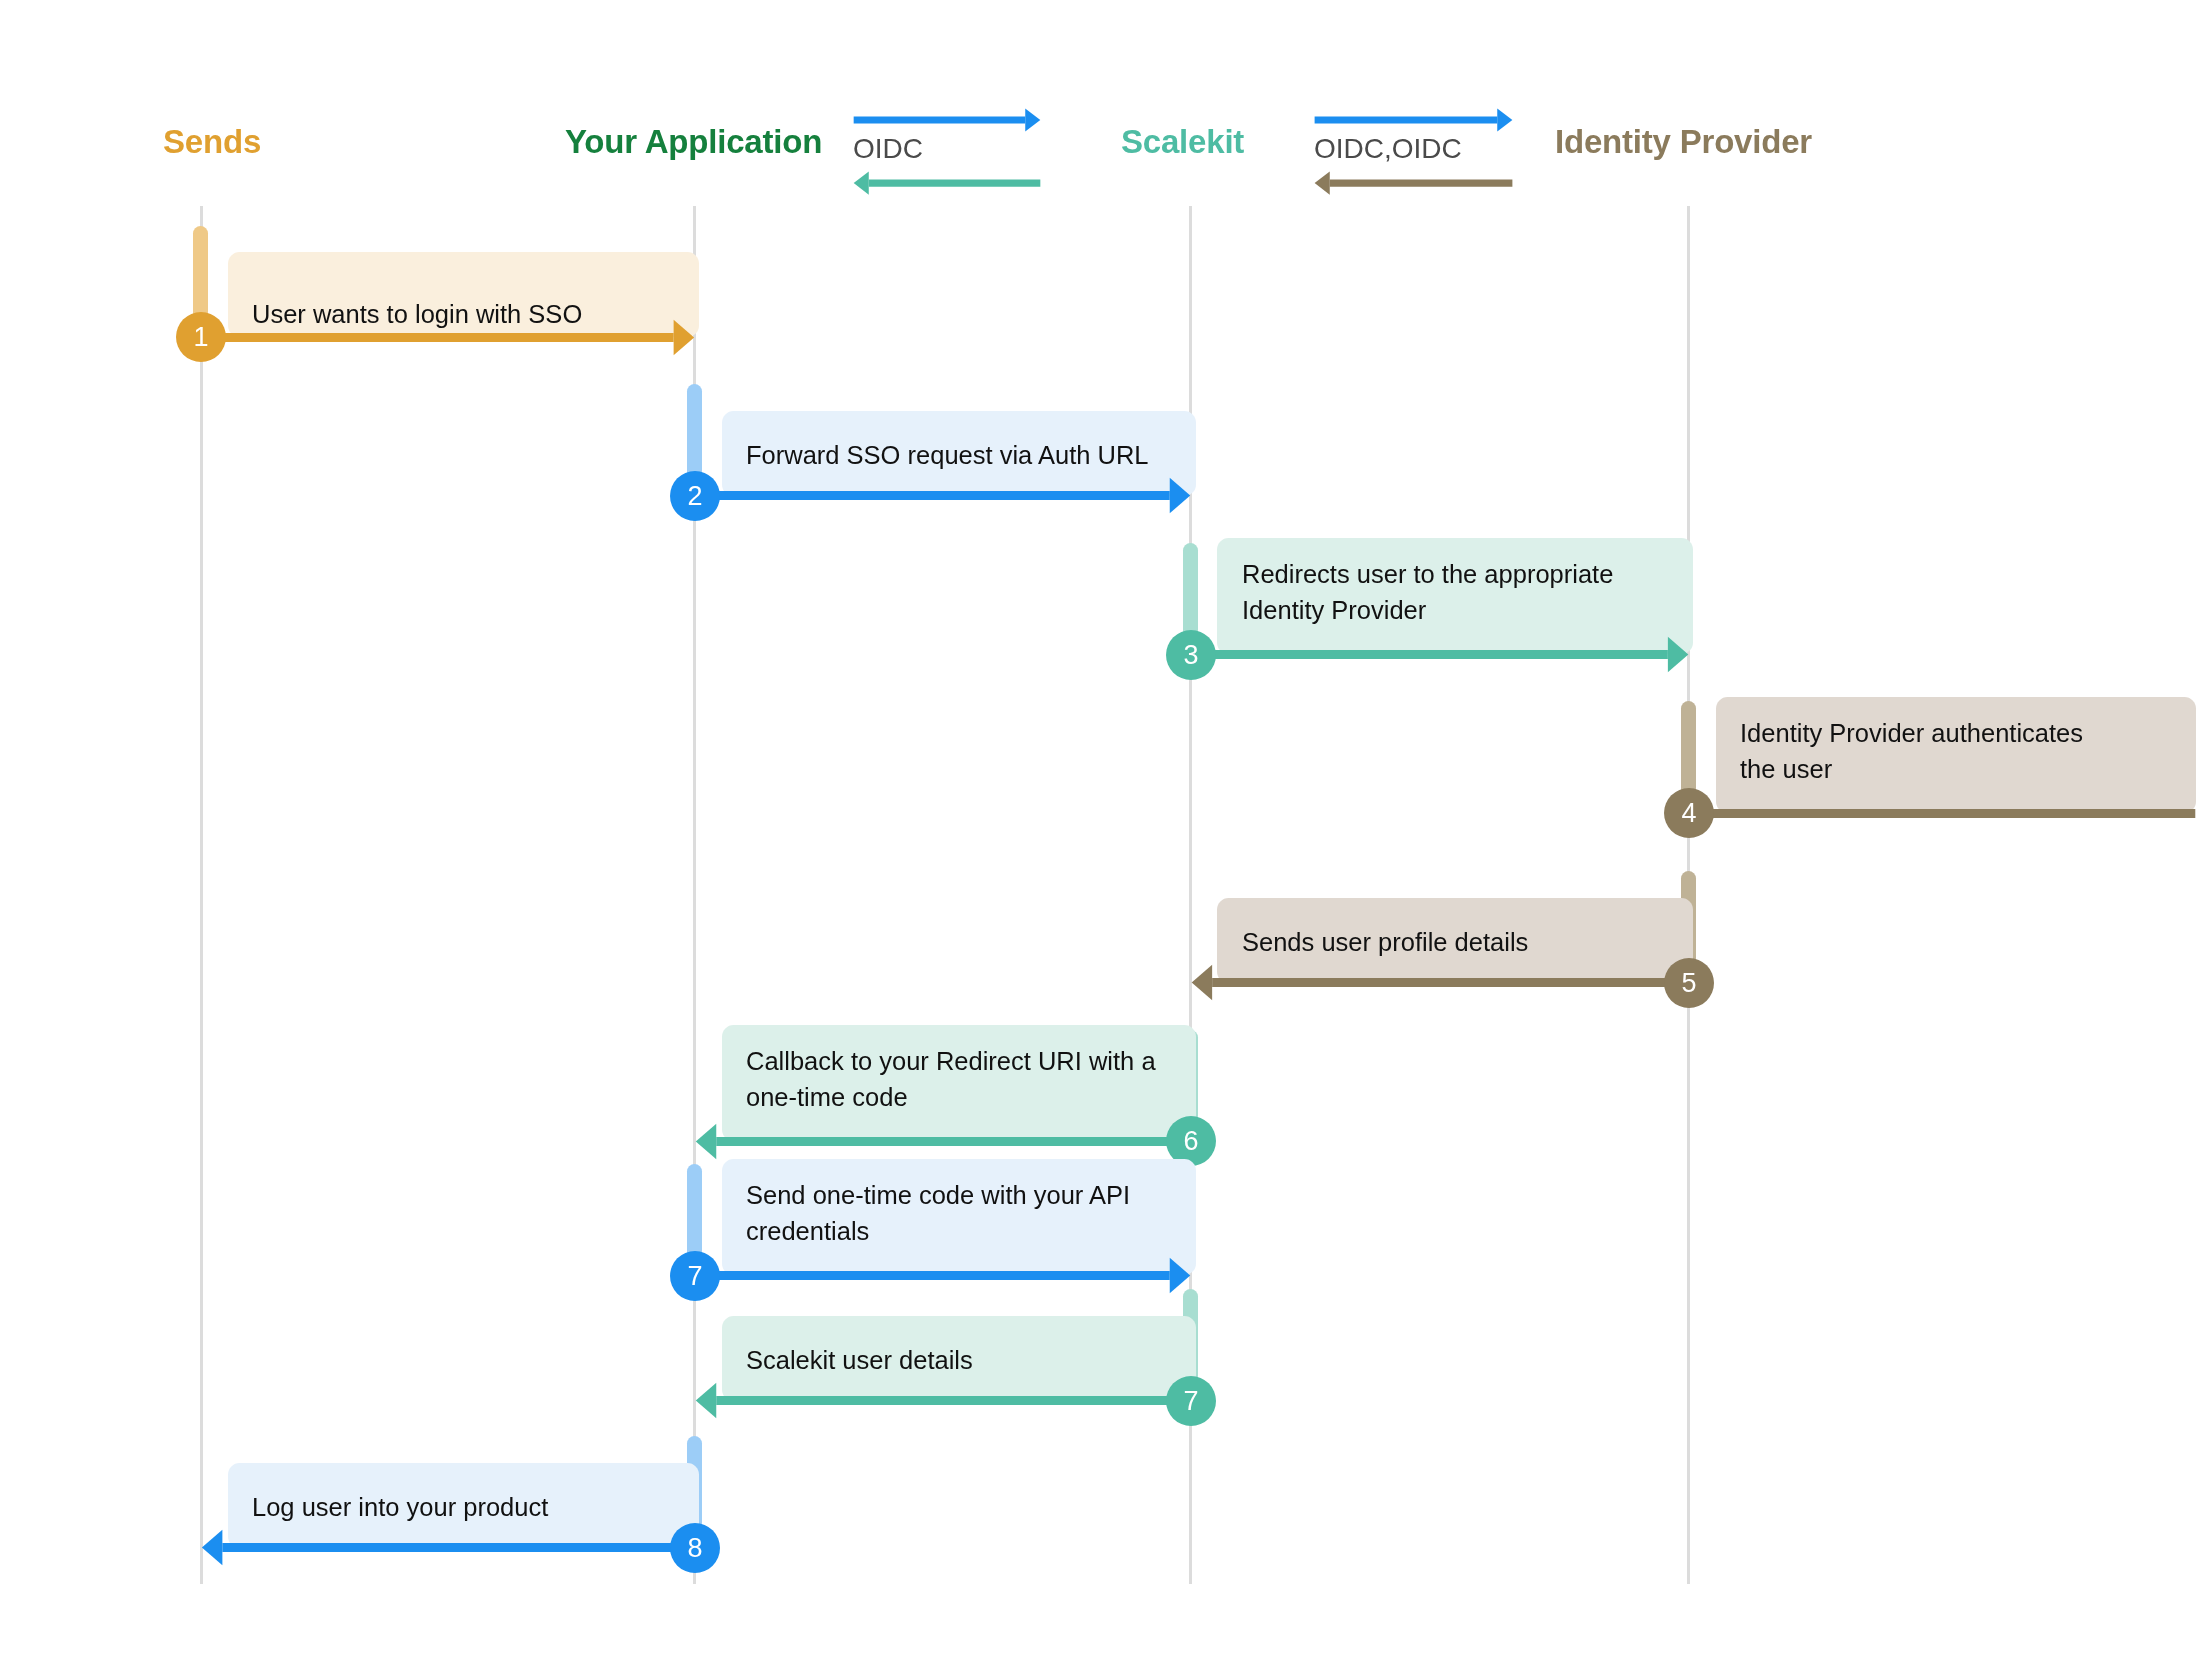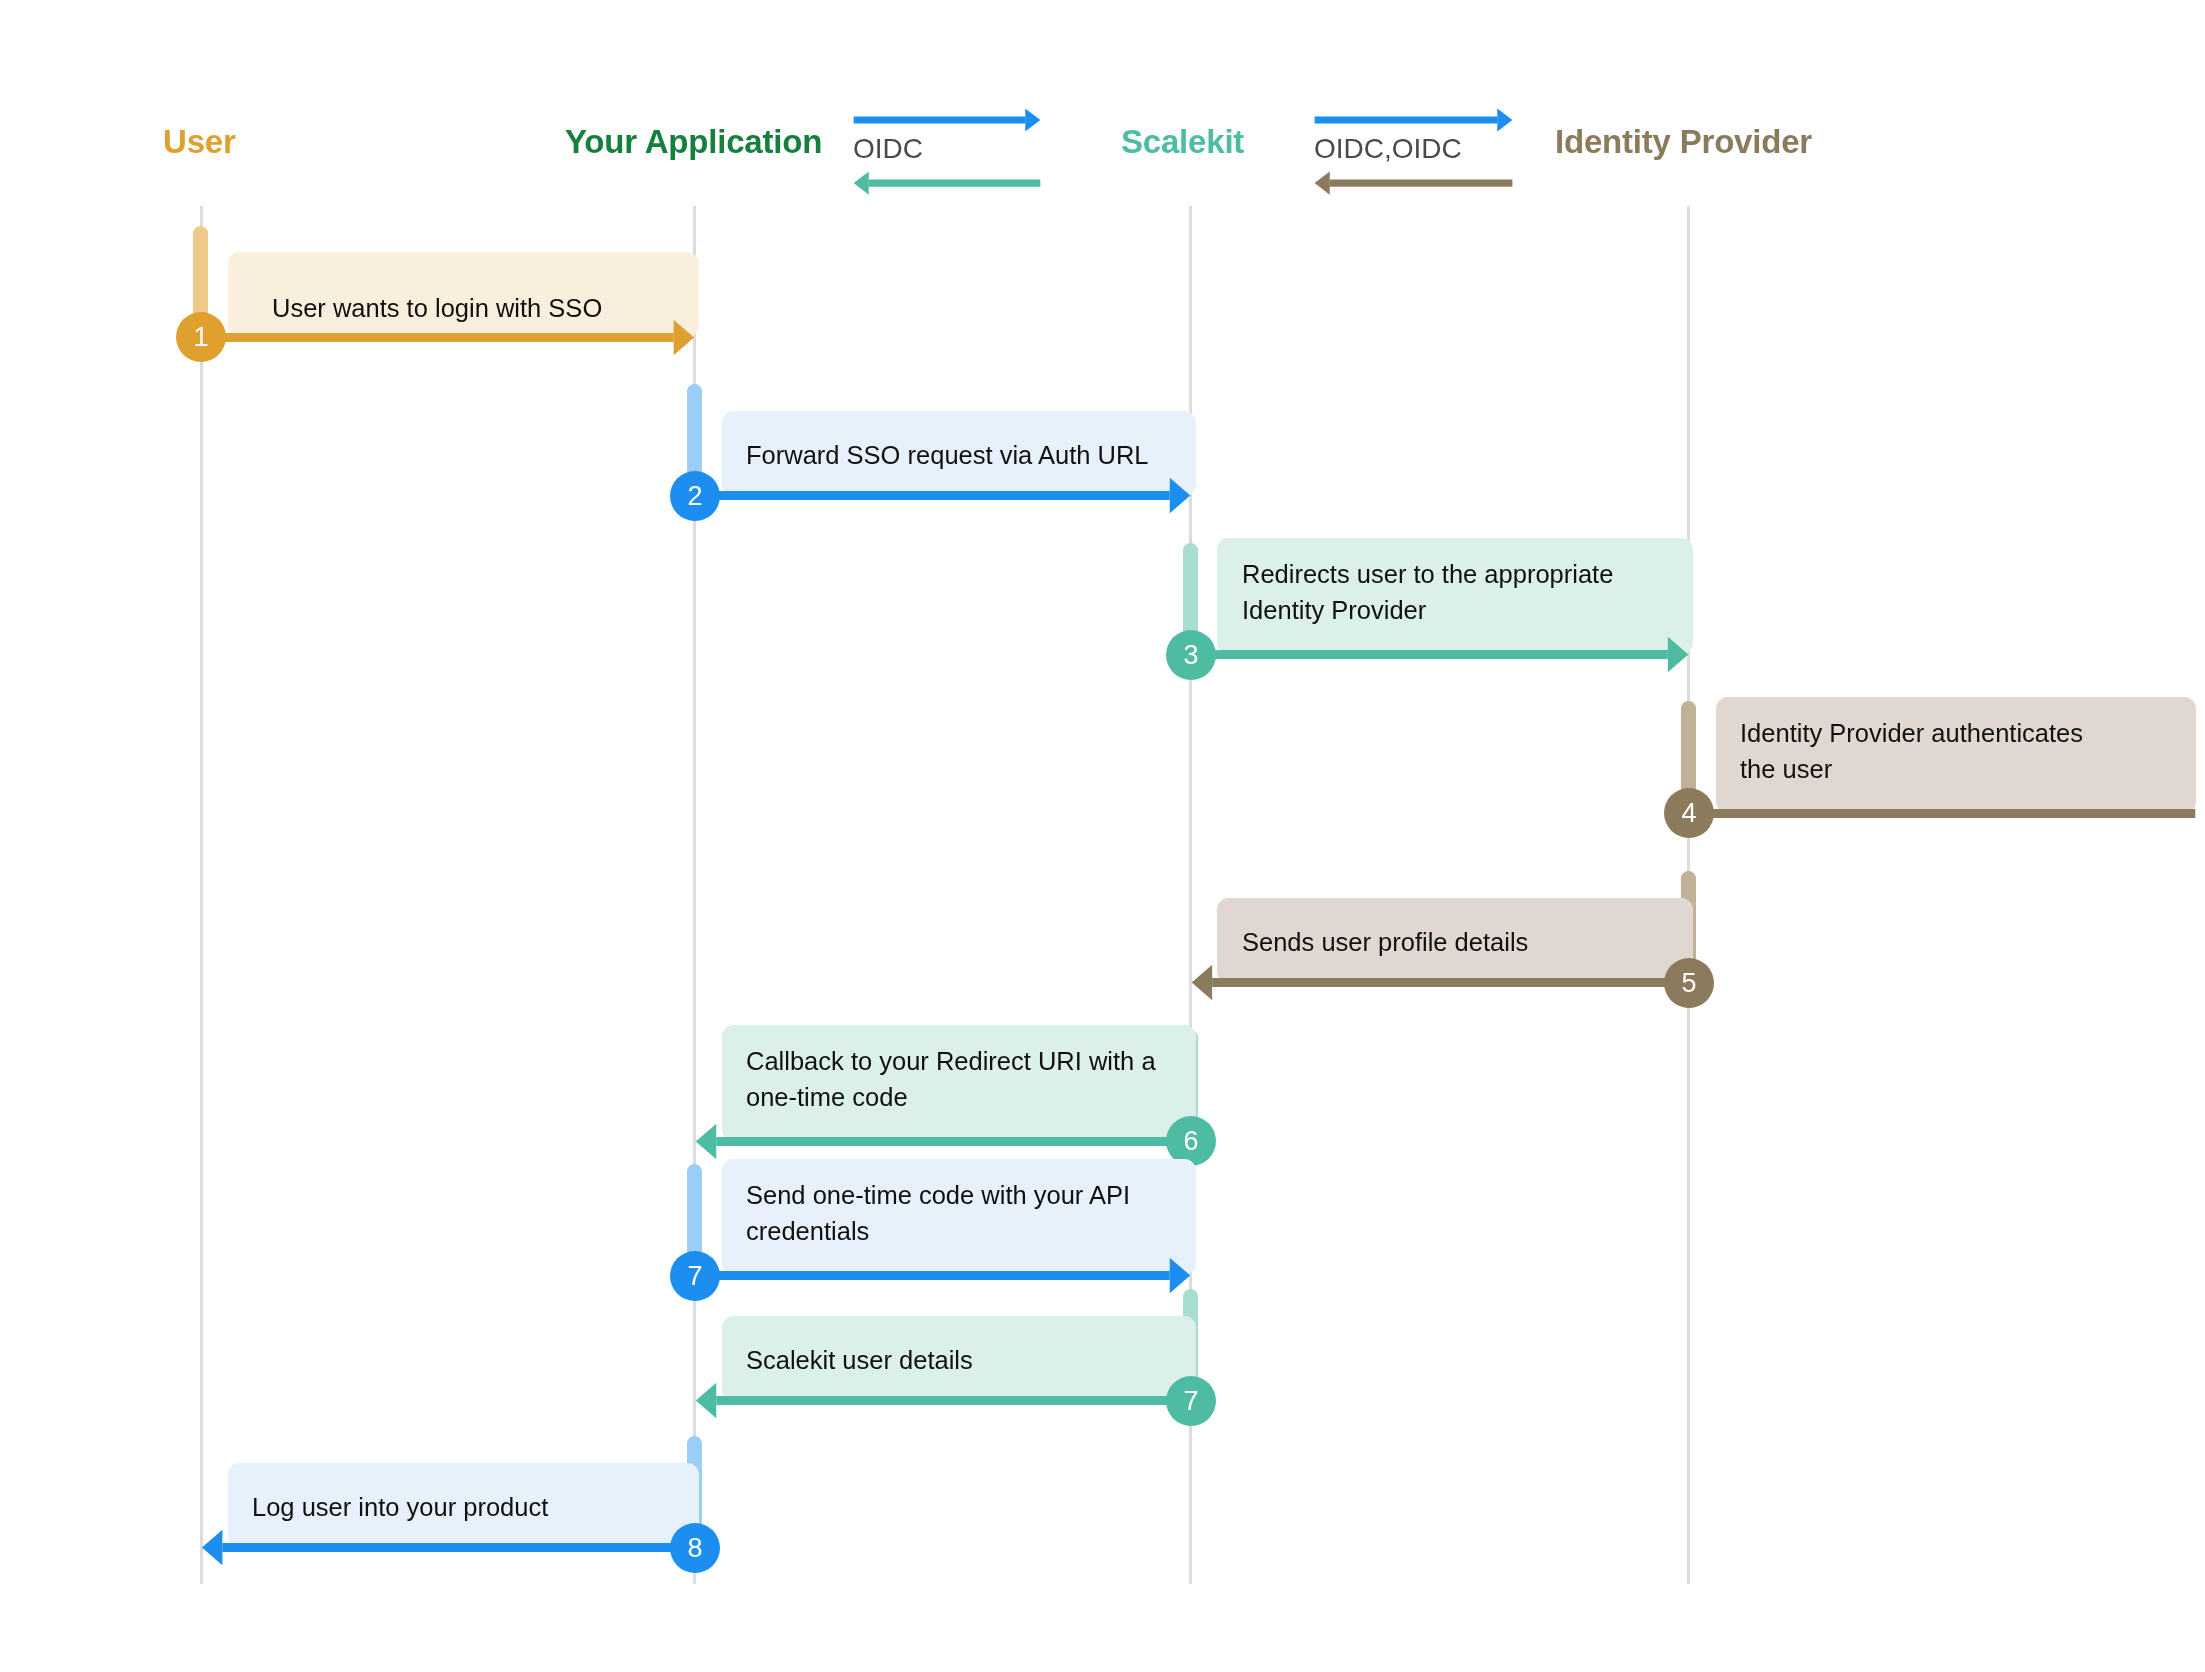--- a/index.html
+++ b/index.html
@@ -28,21 +28,21 @@
 <body>
 
 <div id="stage">
   <div id="lifelines">
       <div class="lifeline" style="left: 200px; top: 206px; height: 1378px; background: rgb(220, 220, 220);"></div>
       <div class="lifeline" style="left: 693px; top: 206px; height: 1378px; background: rgb(220, 220, 220);"></div>
       <div class="lifeline" style="left: 1189px; top: 206px; height: 1378px; background: rgb(220, 220, 220);"></div>
       <div class="lifeline" style="left: 1687px; top: 206px; height: 1378px; background: rgb(220, 220, 220);"></div>
     </div>
   <div id="actor-labels">
-      <div class="actor-label" style="left: 163px; top: 123px; color: rgb(224, 160, 48);">User</div>
+      <div class="actor-label" style="left: 163px; top: 123px; color: rgb(224, 160, 48);">Sends</div>
       <div class="actor-label" style="left: 565px; top: 123px; color: #15803d;">Your Application</div>
       <div class="actor-label" style="left: 1121px; top: 123px; color: rgb(78, 188, 163);">Scalekit</div>
       <div class="actor-label" style="left: 1555px; top: 123px; color: rgb(139, 123, 92);">Identity Provider</div>
     </div>
   <div id="protocols">
       <div class="proto" style="left: 853px; top: 112px; width: 188px; height: 80px;">
         <svg width="188" height="80" viewBox="0 0 420 180">
           <line x1="0" y1="18" x2="386" y2="18" stroke="#1B8EF0" stroke-width="16"></line>
           <polygon points="420,18 386,-8 386,44" fill="#1B8EF0"></polygon>
           <line x1="34" y1="160" x2="420" y2="160" stroke="#4EBCA3" stroke-width="16"></line>
@@ -56,21 +56,21 @@
           <polygon points="445,18 411,-8 411,44" fill="#1B8EF0"></polygon>
           <line x1="34" y1="160" x2="445" y2="160" stroke="#8B7B5C" stroke-width="16"></line>
           <polygon points="0,160 34,134 34,186" fill="#8B7B5C"></polygon>
         </svg>
         <div class="ptxt" style="left: 0px; top: 21.4px; width: 199px;">OIDC,OIDC</div>
       </div>
     </div>
   <div id="steps">
       <div class="activation" style="left: 193px; top: 226px; height: 103px; background: rgb(239, 201, 135);"></div>
       <div class="msgbox" style="left: 228px; top: 252px; width: 471px; height: 85px; background: rgb(250, 239, 221);"></div>
-      <div class="msgtext" style="left: 252px; top: 290px; width: 436px; margin-left: 20px;">User wants to login with SSO</div>
+      <div class="msgtext" style="left: 252px; top: 296px; width: 436px;">User wants to login with SSO</div>
       <svg class="arrowsvg" width="494" height="49" style="left: 201px; top: 313px;" viewBox="0 0 1105 110">
         <line x1="0" y1="55" x2="1059" y2="55" stroke="#E0A030" stroke-width="20"></line>
         <polygon points="1105,55 1059,15 1059,95" fill="#E0A030"></polygon>
       </svg>
       <div class="badge" style="left: 176px; top: 312px; background: rgb(224, 160, 48);">1</div>
       <div class="activation" style="left: 687px; top: 384px; height: 103px; background: rgb(156, 205, 247);"></div>
       <div class="msgbox" style="left: 722px; top: 411px; width: 474px; height: 85px; background: rgb(230, 241, 251);"></div>
       <div class="msgtext" style="left: 746px; top: 437px; width: 438px;">Forward SSO request via Auth URL</div>
       <svg class="arrowsvg" width="496" height="49" style="left: 695px; top: 471px;" viewBox="0 0 1110 110">
         <line x1="0" y1="55" x2="1064" y2="55" stroke="#1B8EF0" stroke-width="20"></line>

